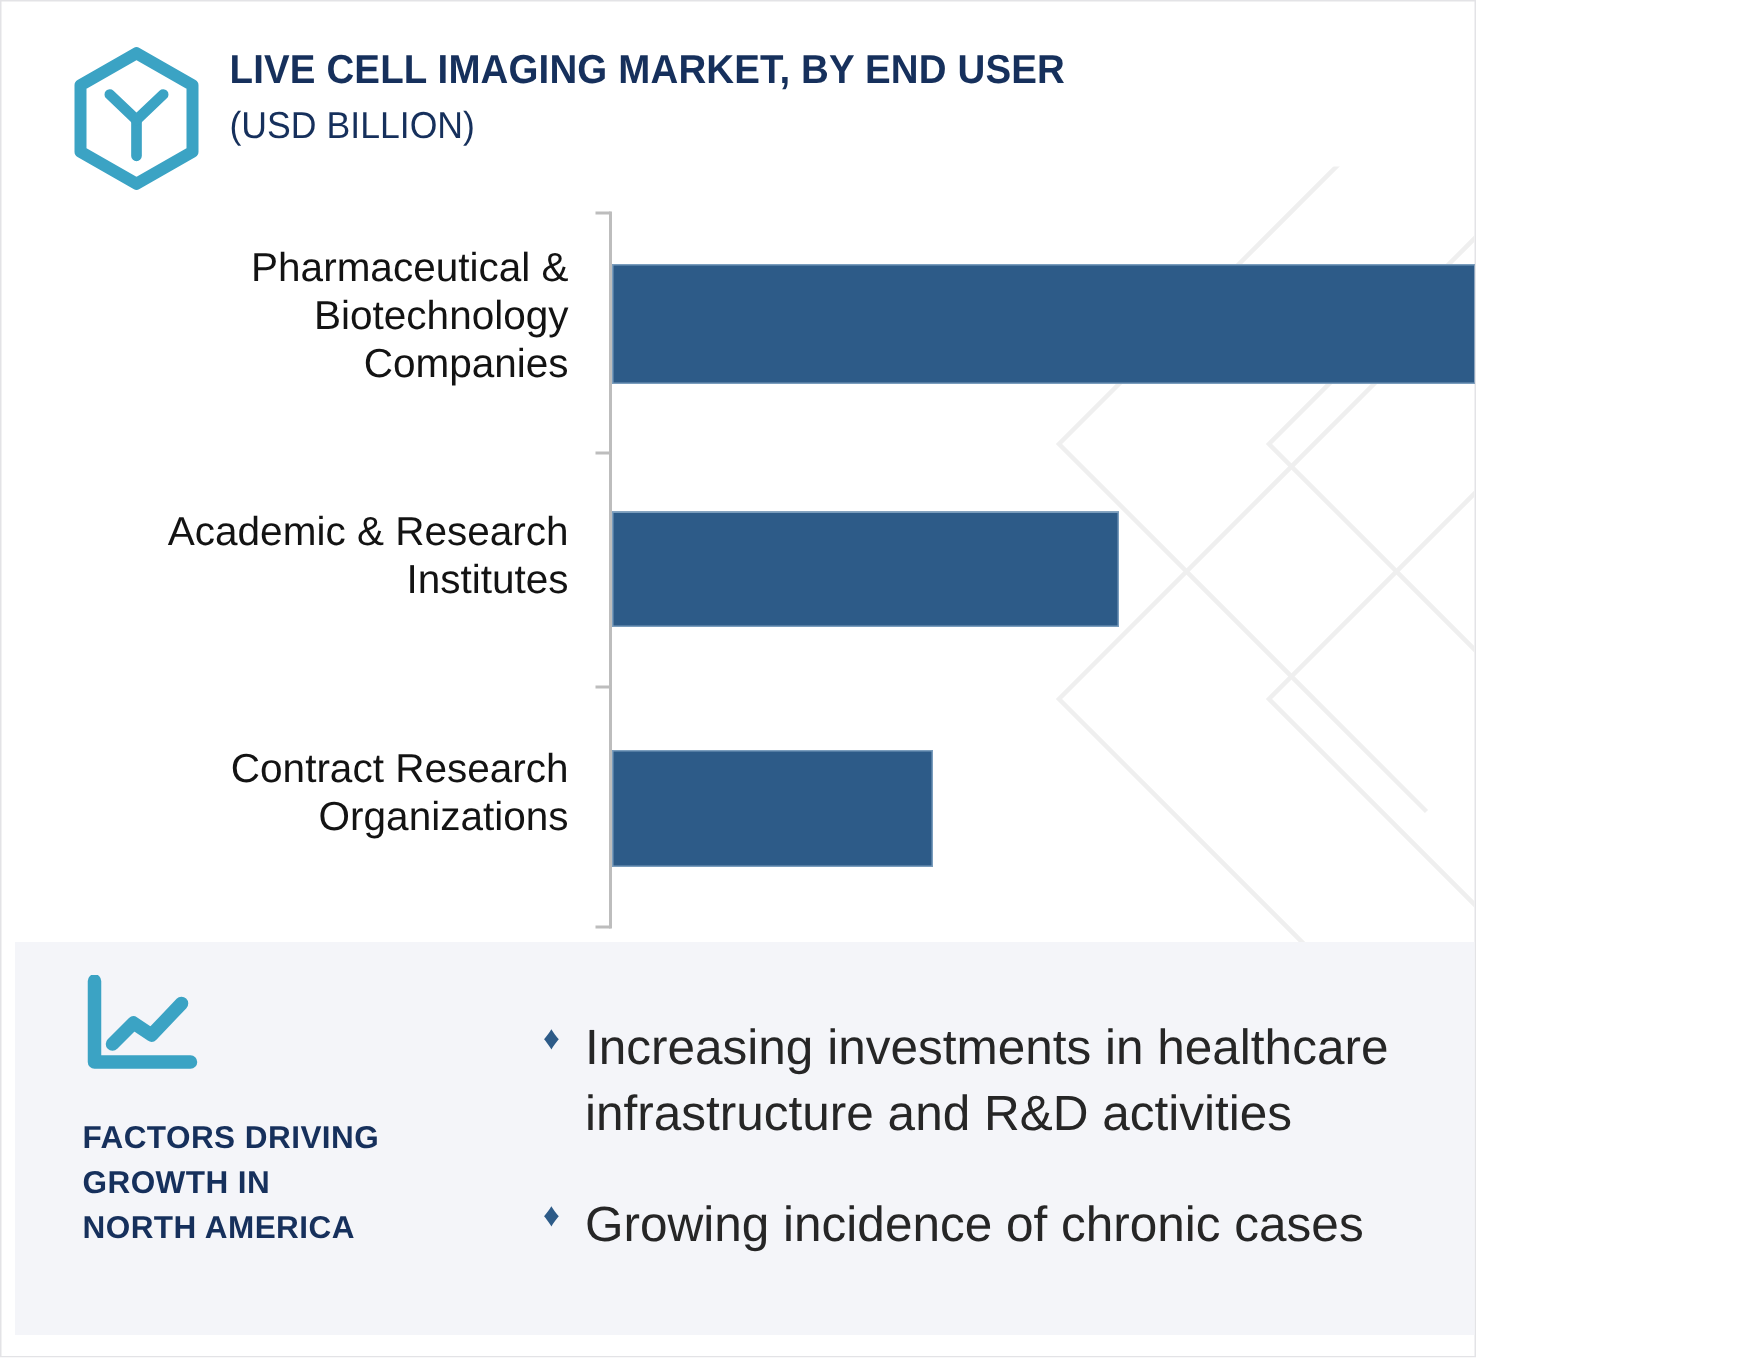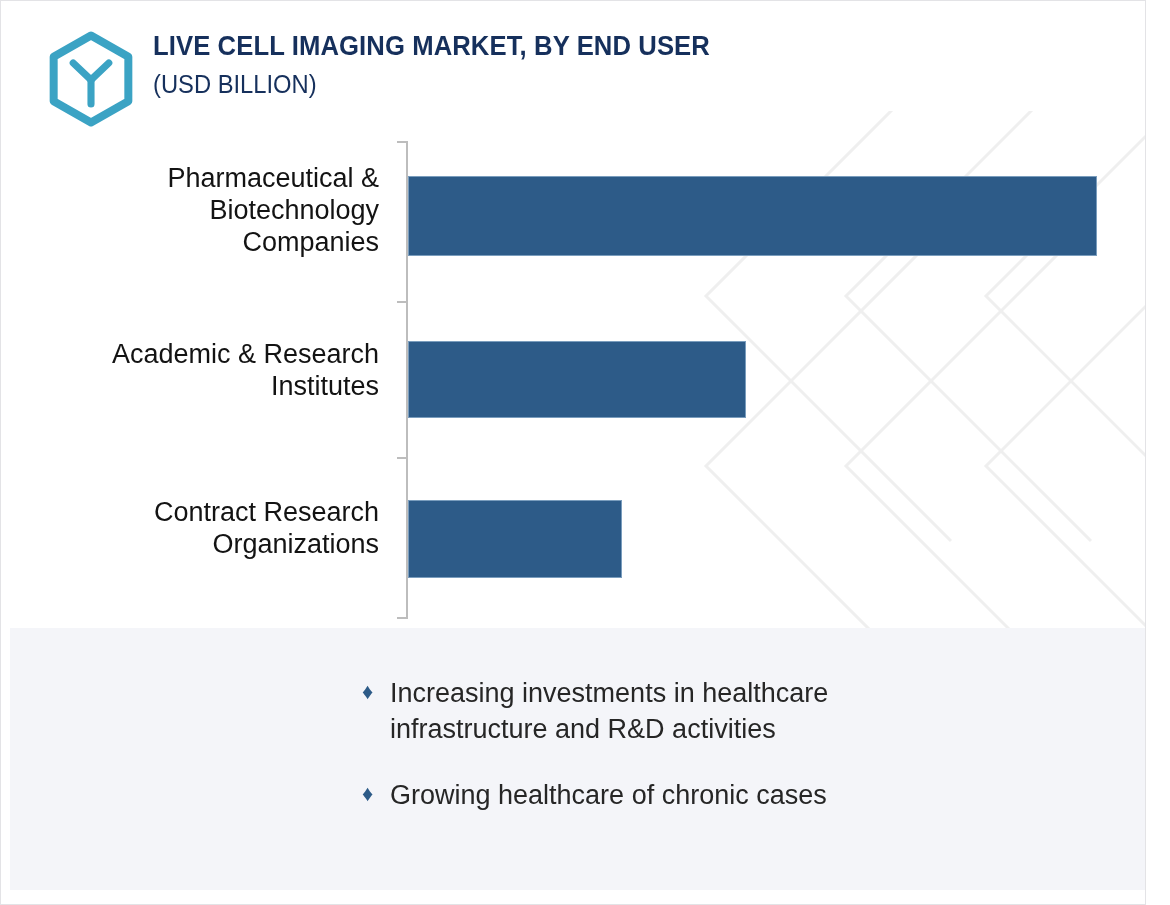--- a/index.html
+++ b/index.html
@@ -4,21 +4,21 @@
 <style>
   html,body{margin:0;padding:0;}
   body{
     width:1170px;height:905px;
     background:#ffffff;
     font-family:"Liberation Sans", sans-serif;
     overflow:hidden;
   }
   #canvas{
     position:relative;
-    width:1146px;height:905px;
+    width:984px;height:905px;
     background:#ffffff;
     box-sizing:border-box;
     border:1px solid #e3e3e6;
     overflow:hidden;
   }
   
   #watermark{
     position:absolute;
     left:620px;top:110px;
     width:560px;height:540px;
@@ -99,21 +99,21 @@
   .bullet{
     display:flex;align-items:flex-start;
     margin-bottom:30px;
   }
   .bullet-mark{
     flex:0 0 28px;
     color:#2d5b88;font-size:22px;line-height:1.33;
     padding-top:1px;
   }
   .bullet-text{
-    font-size:27px;color:#262626;line-height:1.33;
+    font-size:33px;color:#262626;line-height:1.33;
     font-family:"Liberation Sans", sans-serif;
     max-width:600px;
   }
 </style>
 </head>
 <body>
 
 <div id="canvas">
 
   <svg id="watermark" viewBox="0 0 560 540" xmlns="http://www.w3.org/2000/svg">
@@ -164,26 +164,37 @@
     <div class="tick" style="top: 330px; background: rgb(189, 189, 189);"></div>
     <div class="tick" style="top: 490px; background: rgb(189, 189, 189);"></div>
 
     <div class="bar" style="top: 49px; height: 80px; width: 689px; background: rgb(45, 91, 136); border-color: rgb(122, 157, 189);"></div>
     <div class="bar" style="top: 214px; height: 77px; width: 337.61px; background: rgb(45, 91, 136); border-color: rgb(122, 157, 189);"></div>
     <div class="bar" style="top: 373px; height: 78px; width: 213.59px; background: rgb(45, 91, 136); border-color: rgb(122, 157, 189);"></div>
   </div>
 
   <div id="panel">
 
+    <div id="panel-left">
+      <svg id="trend-icon" viewBox="0 0 78 66" xmlns="http://www.w3.org/2000/svg">
+        <polyline points="8,4 8,58 72,58" fill="none" stroke="#3ba3c4" stroke-width="9" stroke-linecap="round" stroke-linejoin="round"></polyline>
+        <polyline points="20,46 34,32 46,40 66,19" fill="none" stroke="#3ba3c4" stroke-width="9" stroke-linecap="round" stroke-linejoin="round"></polyline>
+      </svg>
+      <div id="panel-title">
+        <div>FACTORS DRIVING</div>
+        <div>GROWTH IN</div>
+        <div>NORTH AMERICA</div>
+      </div>
+    </div>
 
     <div id="bullets">
       <div class="bullet">
         <span class="bullet-mark" style="color: rgb(45, 91, 136);">♦</span>
         <span class="bullet-text">Increasing investments in healthcare infrastructure and R&amp;D activities</span>
       </div>
       <div class="bullet">
         <span class="bullet-mark" style="color: rgb(45, 91, 136);">♦</span>
-        <span class="bullet-text">Growing healthcare of chronic cases</span>
+        <span class="bullet-text">Growing incidence of chronic cases</span>
       </div>
     </div>
   </div>
 
 </div>
 
 </body></html>

